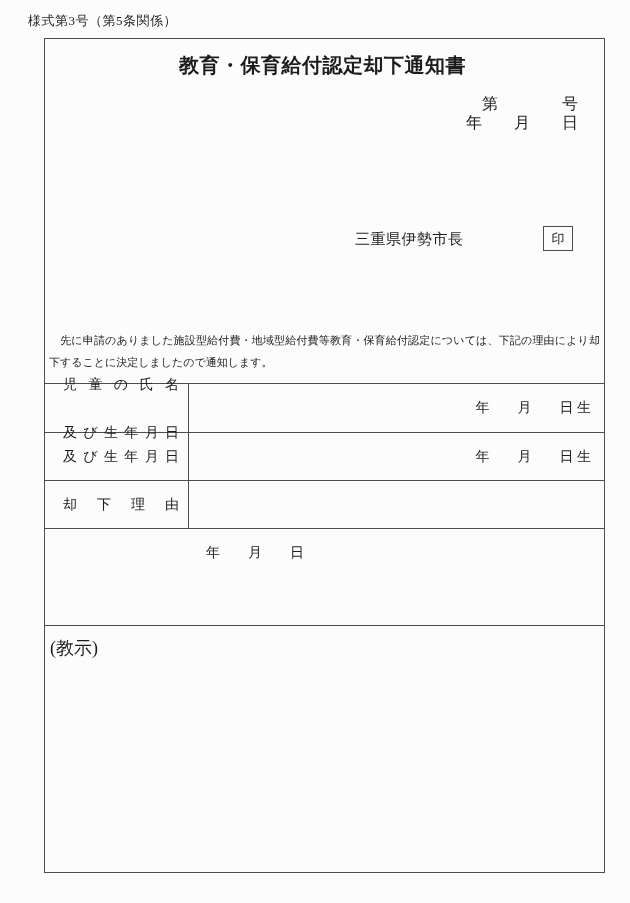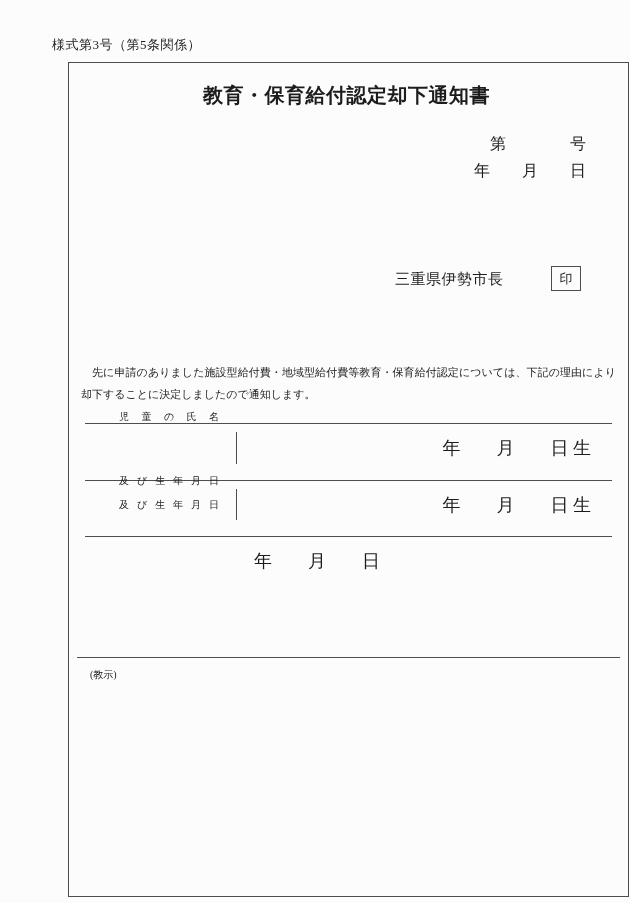--- a/index.html
+++ b/index.html
@@ -1,20 +1,20 @@
 <!DOCTYPE html>
 <html><head>
 <meta charset="utf-8">
 <style>
   :root{
     --line:#4d4d4d;
     --ink:#1c1c1c;
     --paper:#fcfcfc;
   }
-  *{margin:8px;padding:0;box-sizing:border-box;}
+  *{margin:0;padding:0;box-sizing:border-box;}
   html,body{width:630px;}
   body{
     width:630px;height:903px;
     background:var(--paper);
     color:var(--ink);
     font-family:"Liberation Serif","DejaVu Serif",serif;
     position:relative;
     overflow:hidden;
   }
   .form-code{
@@ -23,21 +23,21 @@
   }
   .sheet{
     position:absolute;left:44px;top:38px;
     width:561px;height:835px;
     border:1px solid var(--line);
     background:var(--paper);
   }
   .title{
     position:absolute;top:12px;left:0;right:4px;
     text-align:center;
-    font-family:Liberation Mono, monospace;
+    font-family:Liberation Serif, serif;
     font-weight:bold;
     font-size:20px;line-height:28px;letter-spacing:0.5px;
   }
   .doc-meta{
     position:absolute;top:55px;right:26px;
     text-align:right;
     font-size:16px;line-height:19px;
   }
   .issuer-row{
     position:absolute;top:187px;left:0;right:0;height:26px;
@@ -66,39 +66,39 @@
   .row{
     display:flex;
     border-top:1px solid var(--line);
   }
   .r1{height:49px}.r2{height:48px}.r3{height:49px}.r4{height:48px}.r5{height:48px}
   .cell-label{
     width:144px;
     border-right:1px solid var(--line);
     display:flex;flex-direction:column;justify-content:center;
     padding:0 9px 0 18px;
-    font-size:10px;line-height:21px;gap:27px;
+    font-size:14px;line-height:21px;gap:27px;
   }
   .lbl{
     text-align:justify;
     text-align-last:justify;
     text-justify:inter-character;
   }
   .cell-value{
     flex:1;
     display:flex;align-items:center;
-    font-size:18px;
+    font-size:14px;
   }
   .val-right{justify-content:flex-end;padding-right:13px;}
   .val-offset{padding-left:161px;}
   .kyoji{
     position:absolute;top:586px;left:0;right:0;bottom:0;
     border-top:1px solid var(--line);
     padding:10px 5px;
-    font-size:10px;
+    font-size:18px;
   }
 </style>
 </head>
 <body>
 
 <div class="form-code">様式第3号（第5条関係）</div>
 
 <div class="sheet">
 
   <h1 class="title">教育・保育給付認定却下通知書</h1>
@@ -128,20 +128,26 @@
     </div>
 
     <div class="row r2">
       <div class="cell-label">
         <div class="lbl">及び生年月日</div>
       </div>
       <div class="cell-value val-right">年　　月　　日 生</div>
     </div>
 
 
+    <div class="row r4">
+      <div class="cell-label">
+        <div class="lbl">却下理由</div>
+      </div>
+      <div class="cell-value"></div>
+    </div>
 
     <div class="row r5">
       <div class="cell-value val-offset">年　　月　　日</div>
     </div>
 
   </div>
 
   <div class="kyoji">
     <span>(教示)</span>
   </div>

